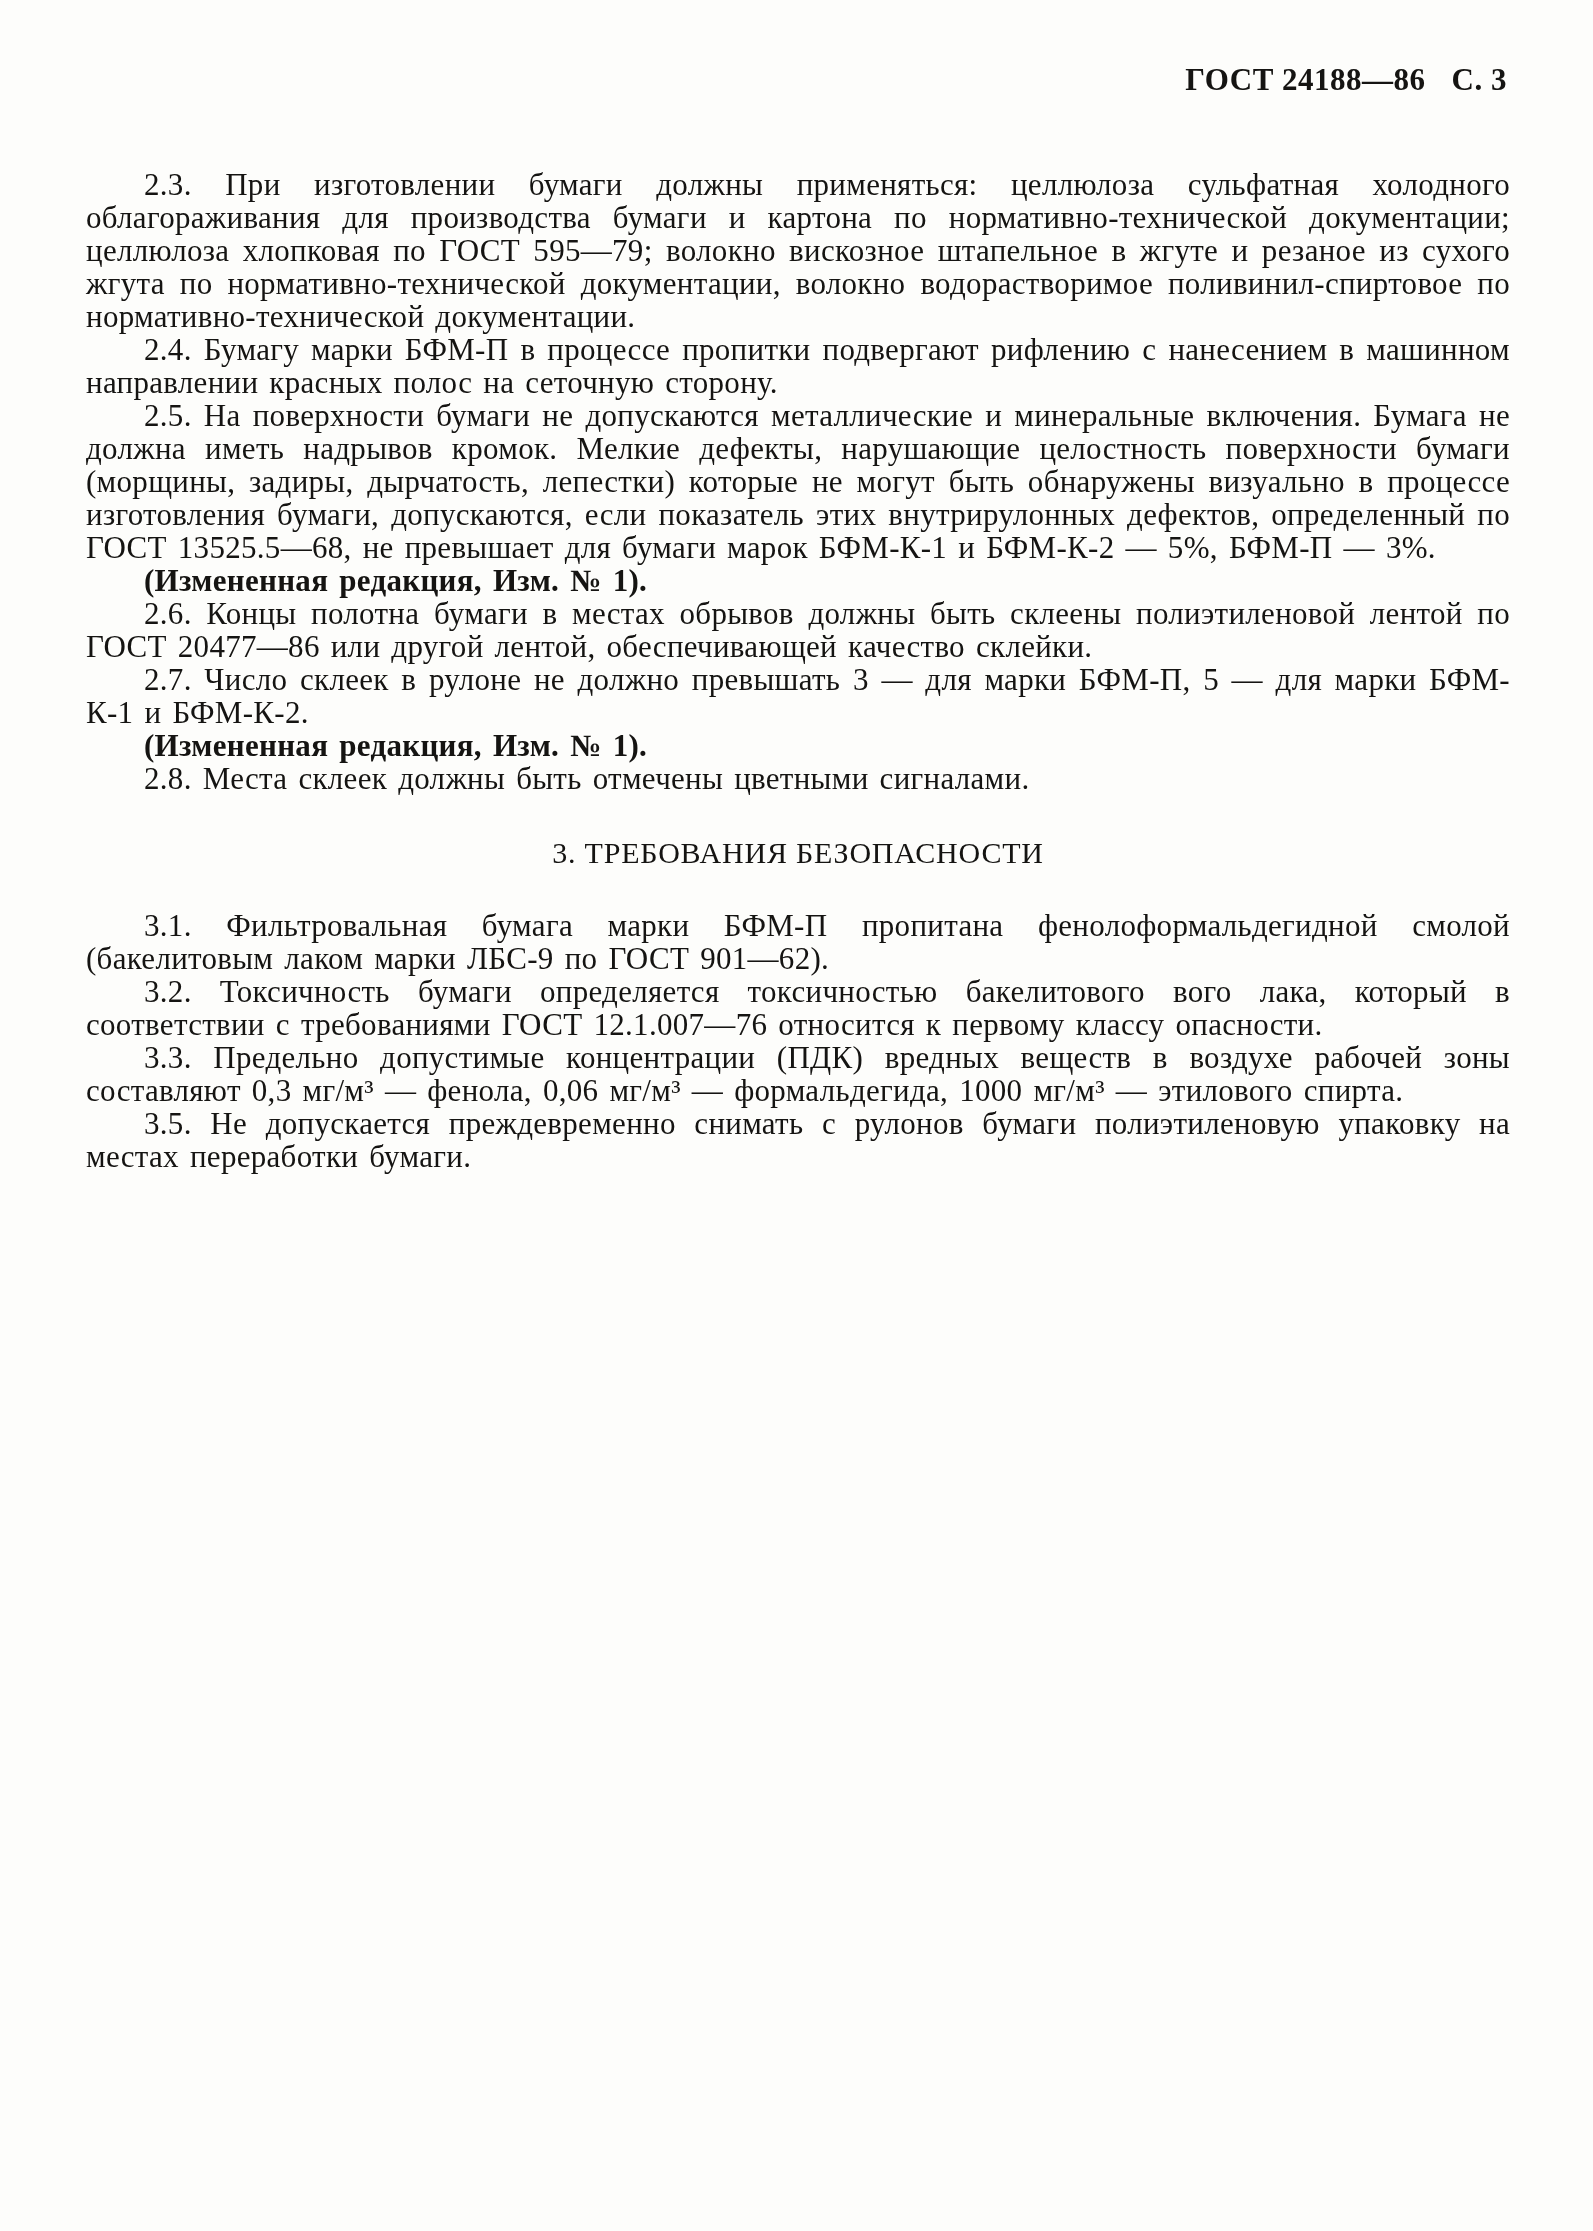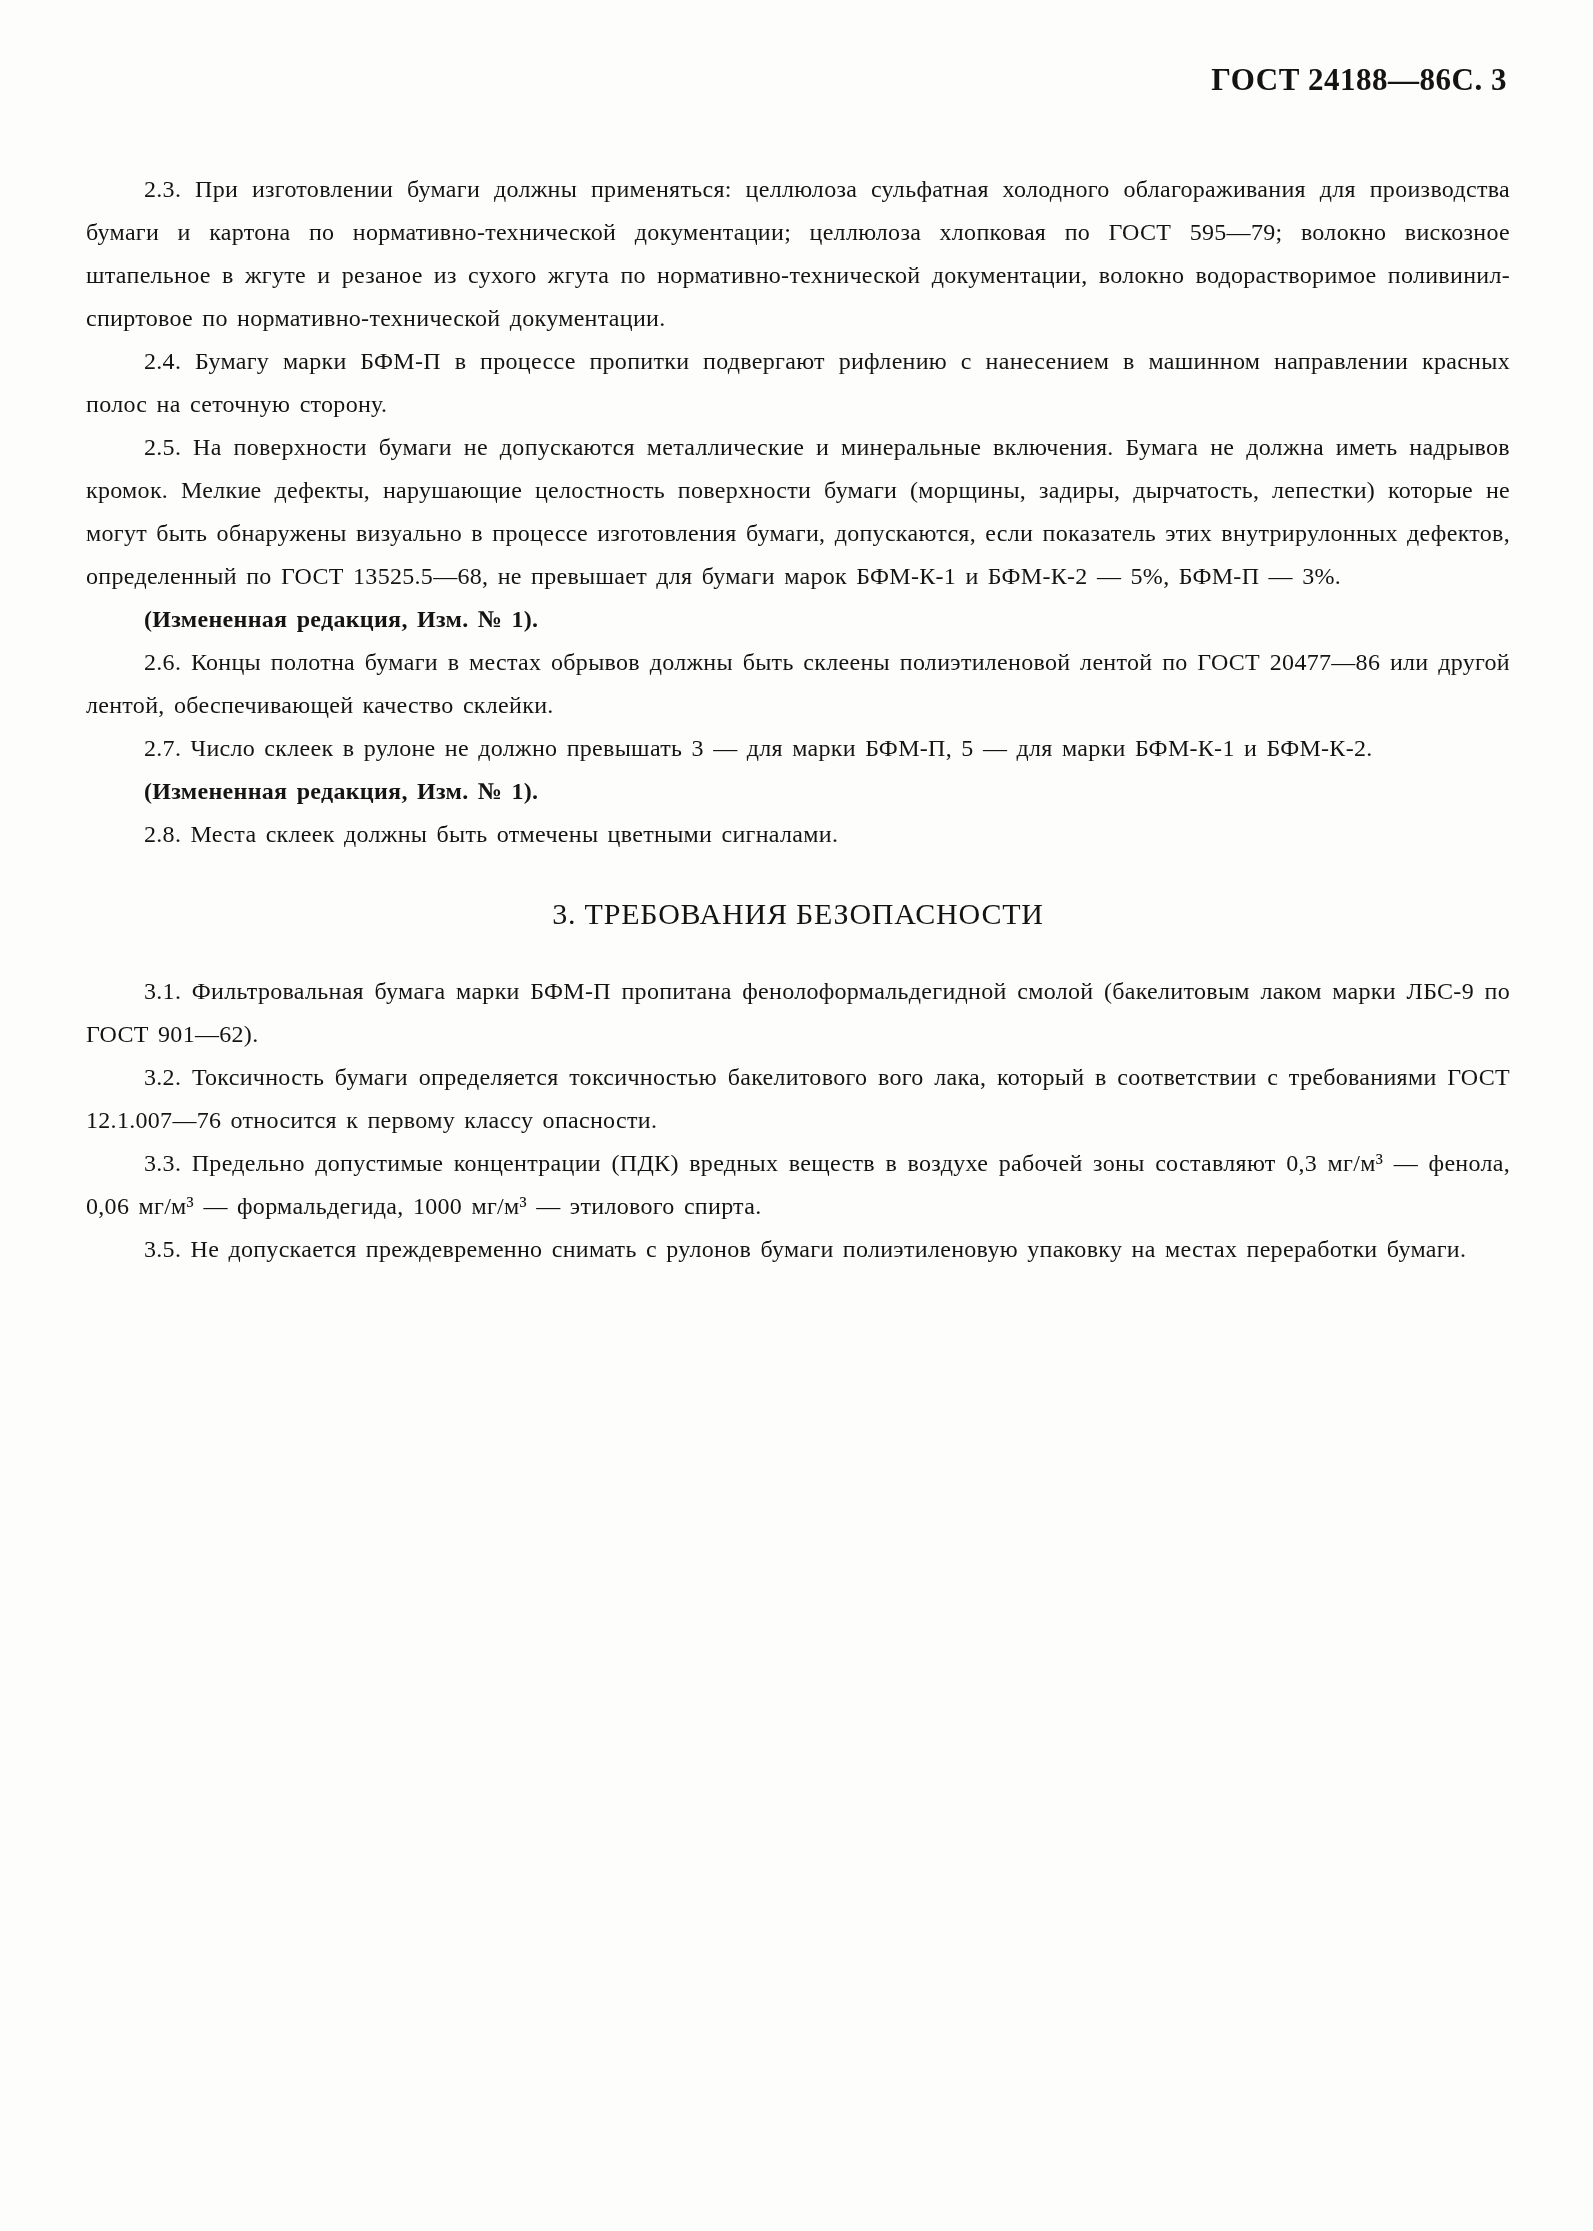--- a/index.html
+++ b/index.html
@@ -20,31 +20,32 @@
   .running-head {
     position: absolute;
     top: 62px;
     right: 86px;
     font-size: 31px;
     font-weight: bold;
     letter-spacing: 0.5px;
     white-space: nowrap;
   }
   .running-head .page-no {
+    margin-left: 26px;
   }
   .body-block {
     position: absolute;
     top: 168px;
     left: 86px;
     width: 1424px;
   }
   p.para {
     margin: 0;
-    font-size: 24px;
-    line-height: 43px;
+    font-size: 31px;
+    line-height: 33px;
     text-align: justify;
     text-indent: 58px;
     letter-spacing: 0.3px;
     word-spacing: 3px;
   }
   p.para.bold {
     font-weight: bold;
   }
   h2.section-heading {
     margin: 40px 0 38px 0;

